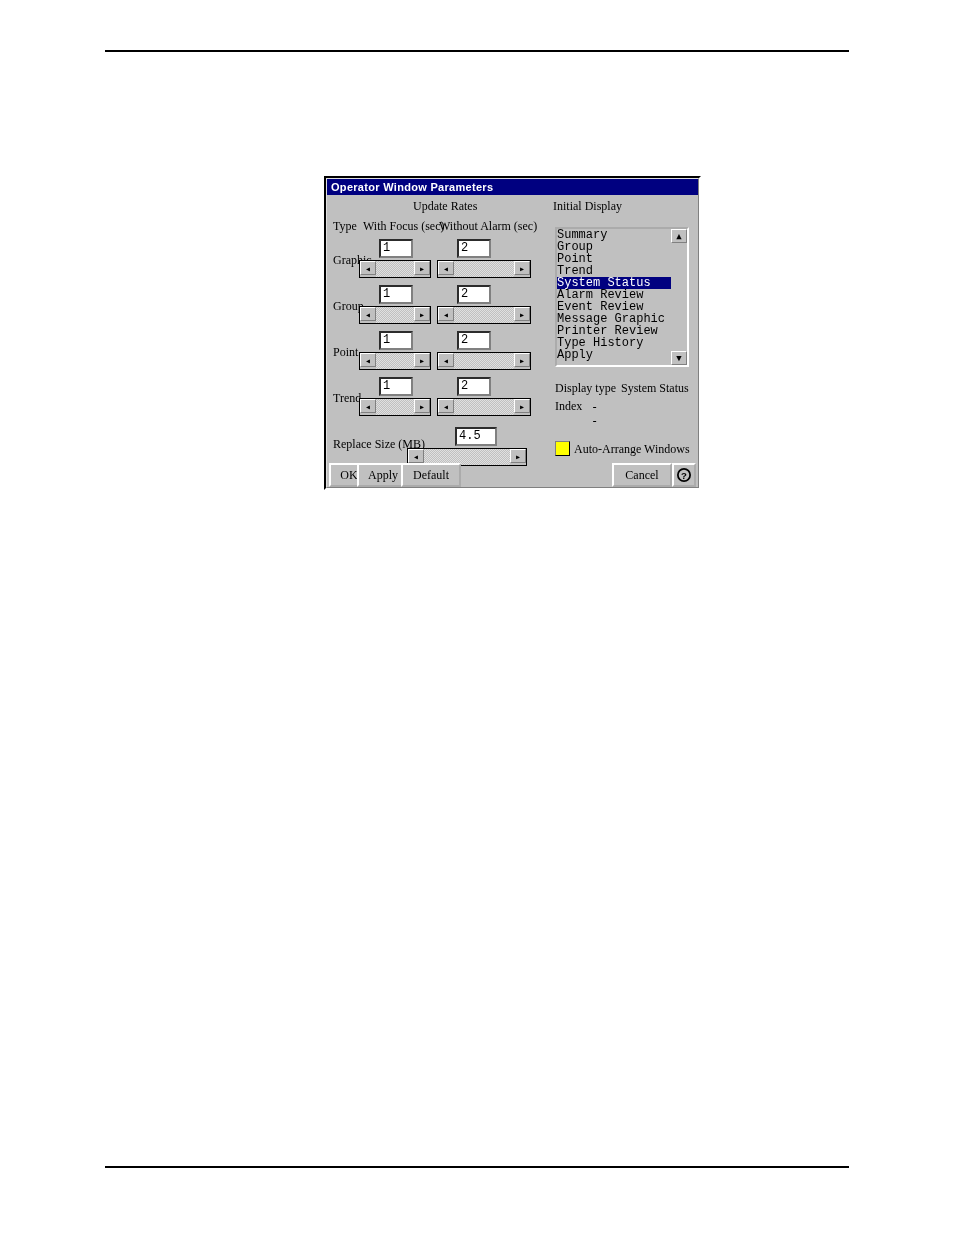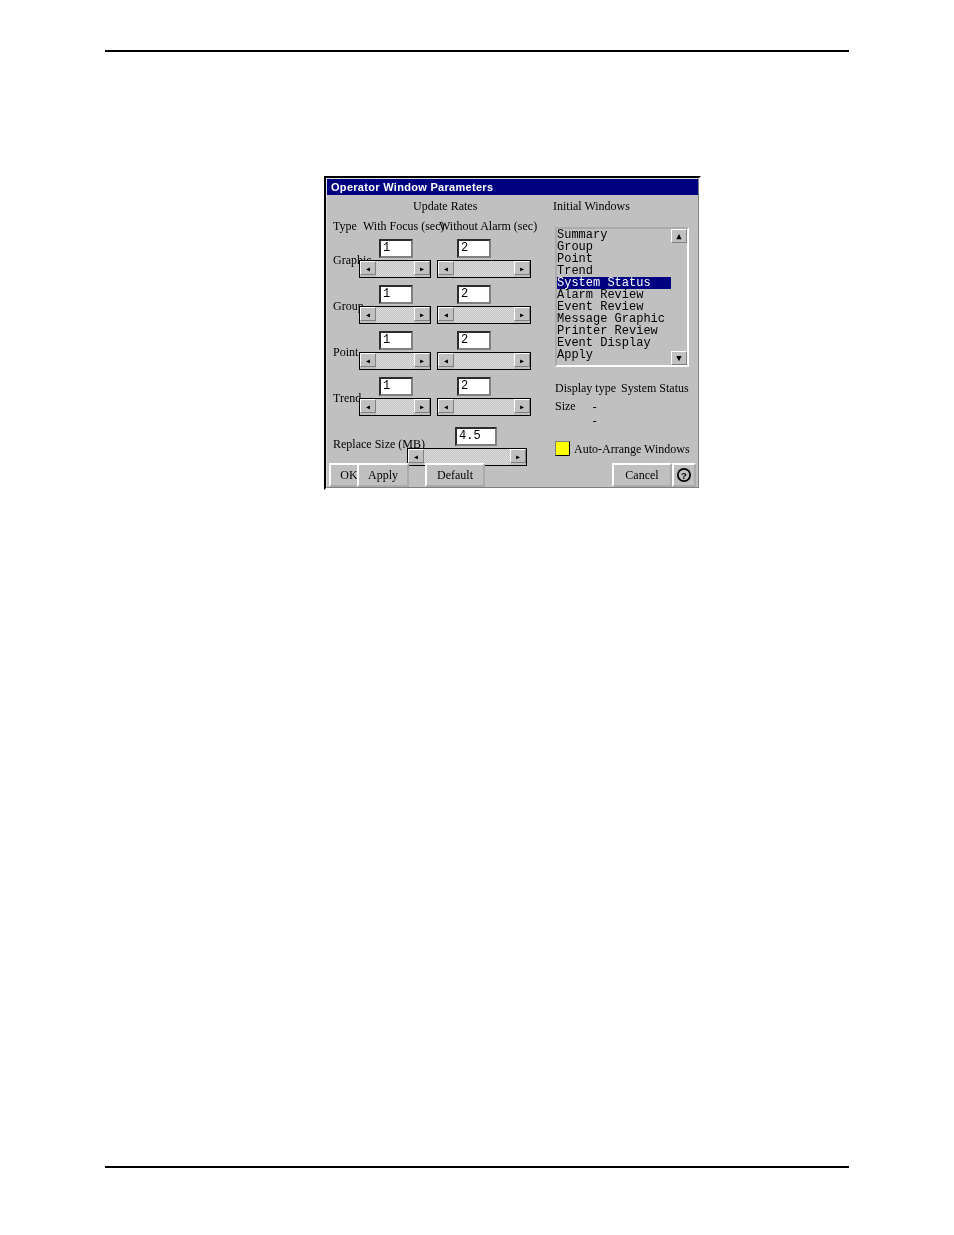--- a/index.html
+++ b/index.html
@@ -42,21 +42,21 @@
   .lb-item{font:12px/12px "Courier New",monospace;padding:0 0;white-space:nowrap;letter-spacing:0}
   .lb-item.sel{background:#000080;color:#fff}
   .vscroll{width:16px;background:#c0c0c0;display:flex;flex-direction:column}
   .vsbtn{height:14px;background:#c0c0c0;border:1px solid #fff;border-right-color:#808080;border-bottom-color:#808080;box-sizing:border-box;display:flex;align-items:center;justify-content:center;font:9px monospace}
   .vstrack{flex:1;background:#c0c0c0}
   
   .btnrow{position:absolute;left:2px;right:2px;bottom:2px;height:22px}
   .wbtn{position:absolute;height:20px;background:#c0c0c0;border:2px outset #fff;font:12px "Times New Roman",serif;padding:0 6px;top:0;display:flex;align-items:center;justify-content:center}
   .wbtn.ok{left:0;width:24px}
   .wbtn.apply{left:28px;width:36px}
-  .wbtn.default{left:96px;width:44px}
+  .wbtn.default{left:72px;width:44px}
   .wbtn.cancel{right:24px;width:44px}
   .helpbtn{position:absolute;right:0;top:0;width:20px;height:20px;background:#c0c0c0;border:2px outset #fff;display:flex;align-items:center;justify-content:center}
   .helpbtn svg{width:14px;height:14px}
   
   .repl-label{position:absolute;left:6px;top:242px;font:12px "Times New Roman",serif}
   .repl-field{position:absolute;left:128px;top:232px}
   .repl-field .tfield{width:34px;margin-bottom:2px}
   .repl-field .hscroll{width:118px;margin-left:-48px}
 </style>
 </head>
@@ -66,21 +66,21 @@
   <div class="hr top"></div>
   <div class="hr bot"></div>
 
   <div class="dialog">
     <div class="dialog-inner">
       <div class="titlebar">
         <span>Operator Window Parameters</span>
       </div>
       <div class="body">
         <span class="hdr update">Update Rates</span>
-        <span class="hdr initial">Initial Windows</span>
+        <span class="hdr initial">Initial Display</span>
 
         <span class="colhdr type">Type</span>
         <span class="colhdr wf">With Focus (sec)</span>
         <span class="colhdr wof">Without Alarm (sec)</span>
 
         <div id="rate-rows">
             <span class="rowlabel" style="top: 58px;">Graphic</span>
             <div class="ratecell" style="left: 32px; top: 44px;">
               <div class="tfield">1</div>
               <div class="hscroll" style="width: 70px;">
@@ -155,37 +155,37 @@
             <div class="lb-items" id="lb-items">
                 <div class="lb-item">Summary</div>
                 <div class="lb-item">Group</div>
                 <div class="lb-item">Point</div>
                 <div class="lb-item">Trend</div>
                 <div class="lb-item sel">System Status</div>
                 <div class="lb-item">Alarm Review</div>
                 <div class="lb-item">Event Review</div>
                 <div class="lb-item">Message Graphic</div>
                 <div class="lb-item">Printer Review</div>
-                <div class="lb-item">Event Display</div>
+                <div class="lb-item">Type History</div>
                 <div class="lb-item">Apply</div>
               </div>
             <div class="vscroll">
               <div class="vsbtn">▲</div>
               <div class="vstrack"></div>
               <div class="vsbtn">▼</div>
             </div>
           </div>
         </div>
 
         <div class="displaytype">
           <span>Display type</span>
           <span class="v">System Status</span>
         </div>
         <div class="indexrow">
-          <span>Size</span>
+          <span>Index</span>
           <span class="v">--</span>
         </div>
 
         <span class="repl-label">Replace Size (MB)</span>
         <div class="repl-field">
           <div class="tfield">4.5</div>
           <div class="hscroll">
             <div class="hsbtn">◂</div>
             <div class="hstrack"></div>
             <div class="hsbtn">▸</div>

